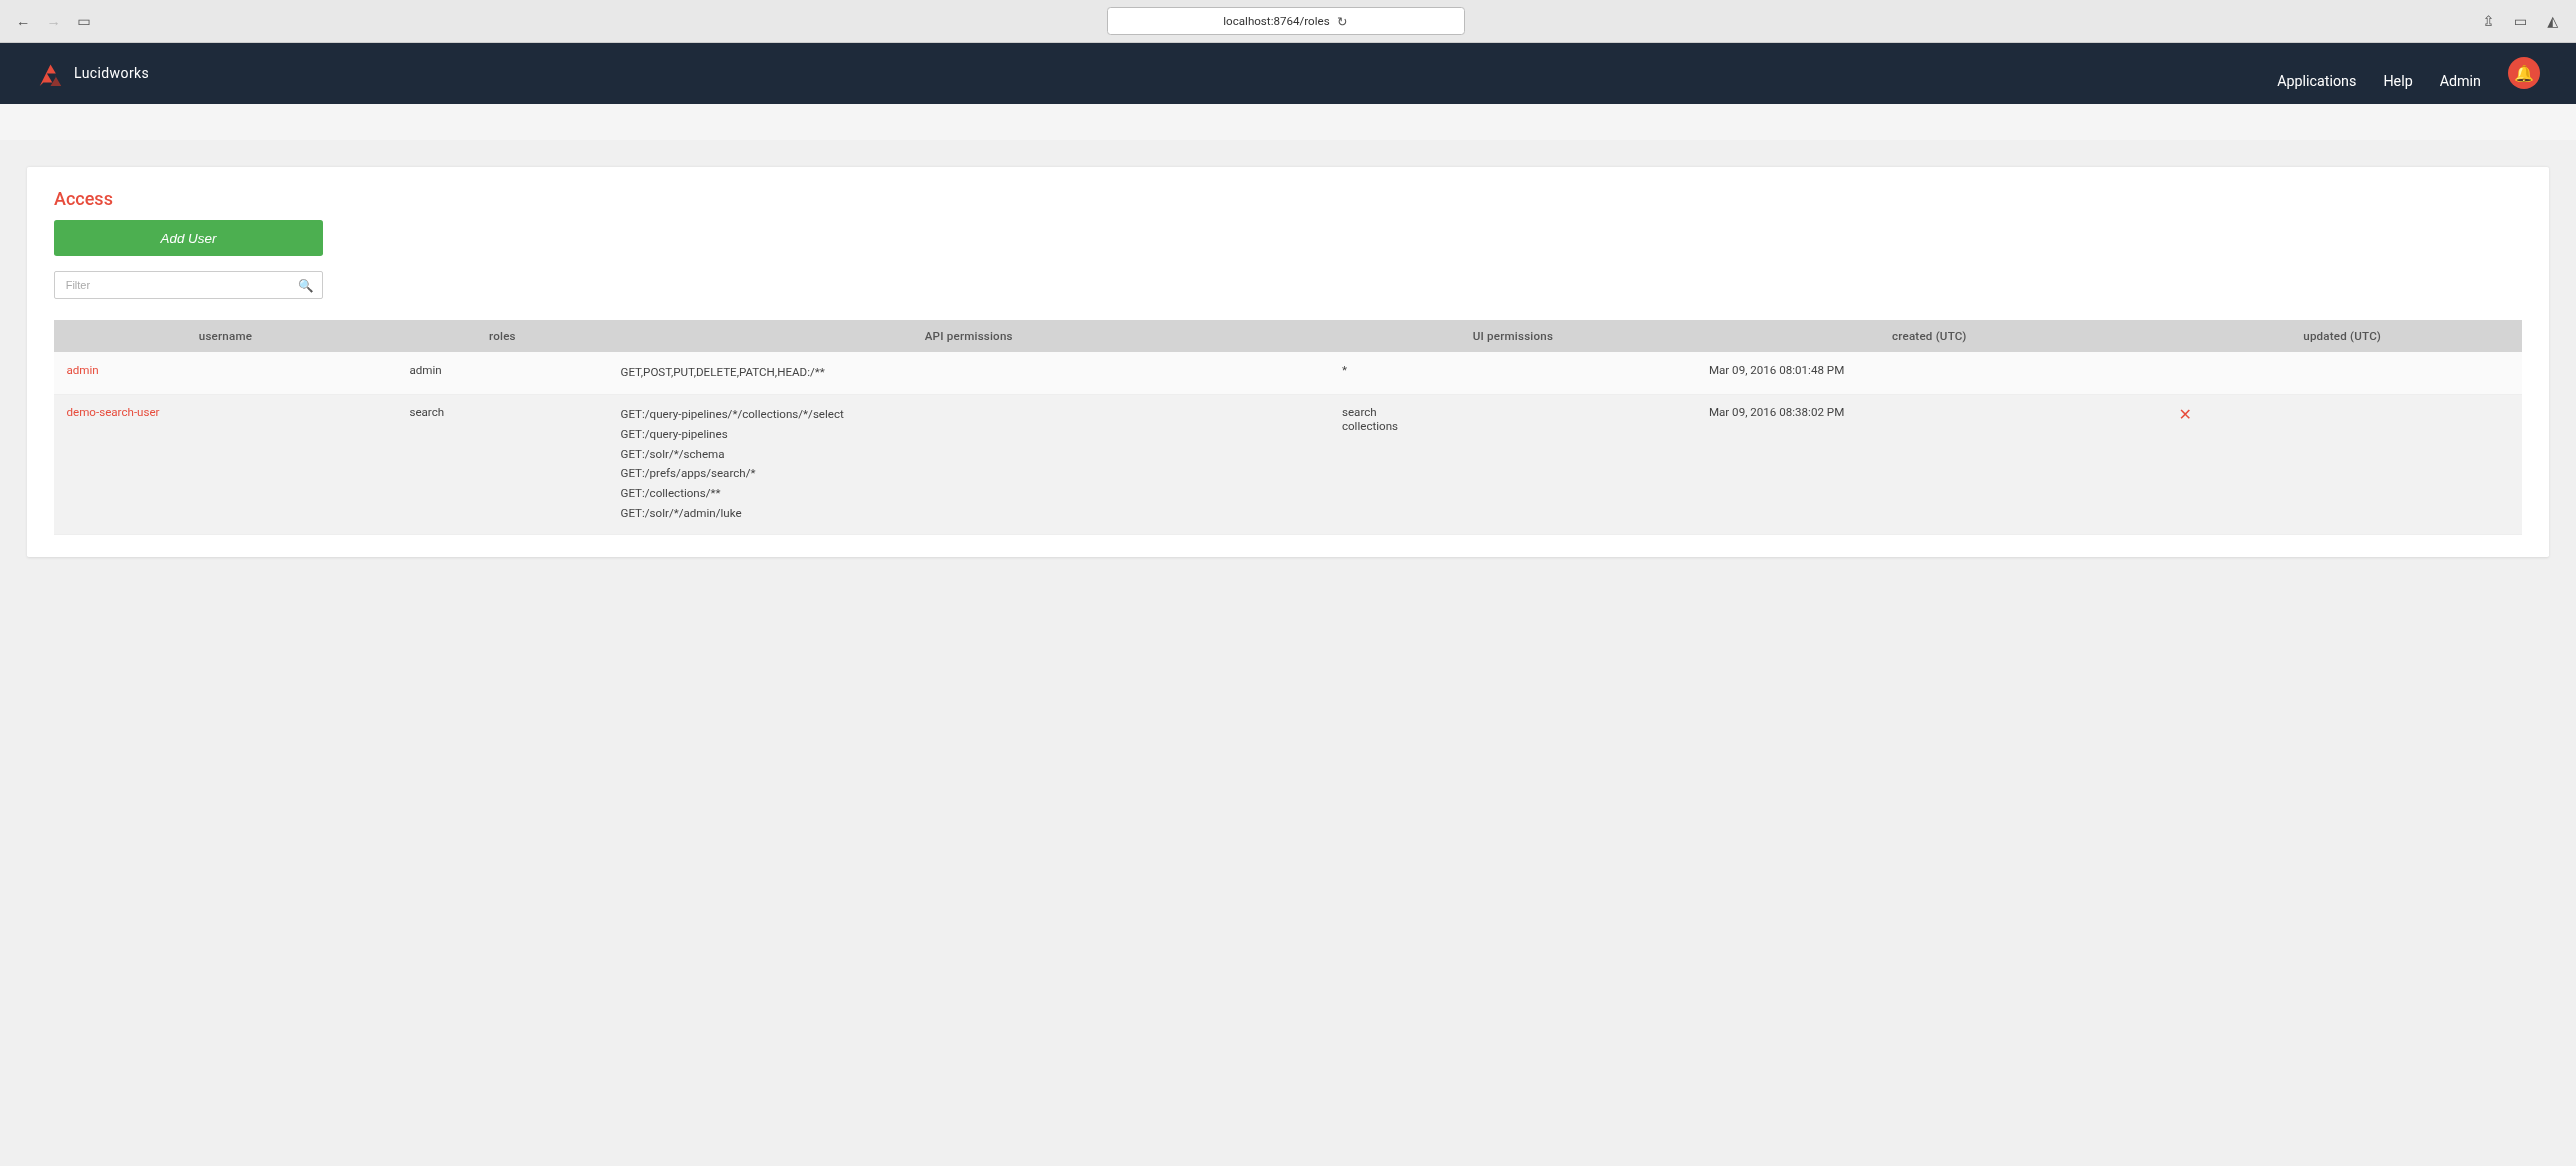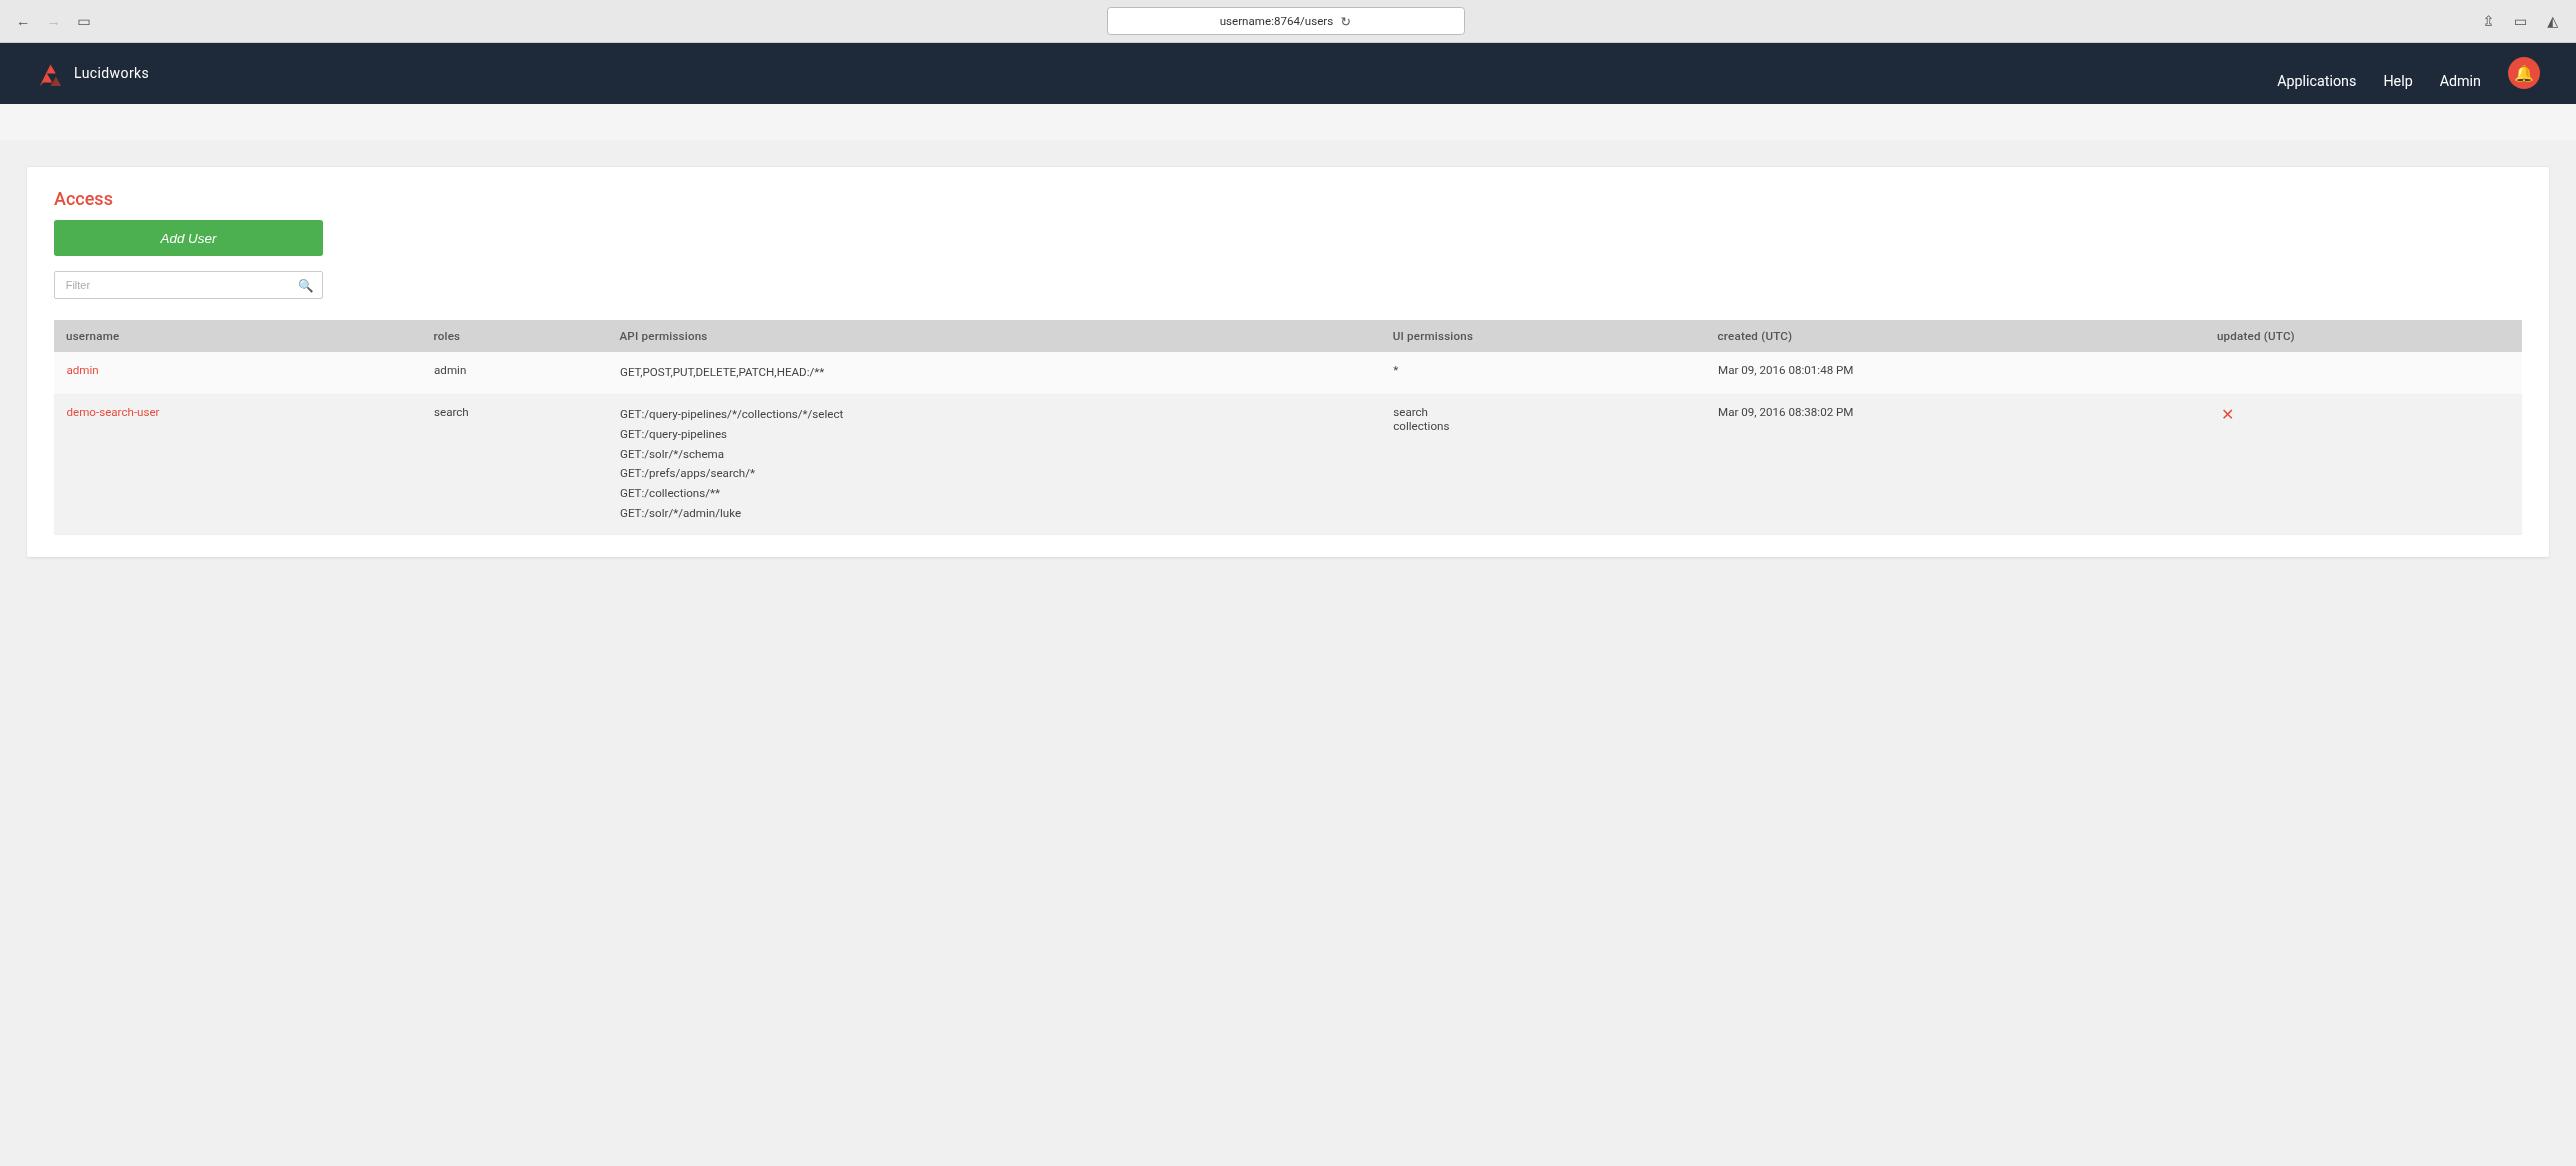--- a/index.html
+++ b/index.html
@@ -194,22 +194,22 @@
 
     
     .users-table {
       width: 100%;
       border-collapse: collapse;
     }
     .users-table thead tr {
       background: #d4d4d4;
     }
     .users-table thead th {
-      padding: 9px 12px;
-      text-align: left;
+      padding: 9px 23px;
+      text-align: center;
       font-size: 11.6px;
       font-weight: 500;
       color: #555;
       letter-spacing: 0.2px;
     }
     .users-table tbody tr {
       border-bottom: 0.9px solid #eee;
     }
     .users-table tbody tr:nth-child(odd) {
       background: #fafafa;
@@ -250,21 +250,21 @@
 <body>
 
 <div class="browser-chrome">
   <div class="browser-nav-buttons">
     <button class="nav-btn">←</button>
     <button class="nav-btn" disabled="">→</button>
     <button class="sidebar-toggle">▭</button>
   </div>
   <div class="address-bar-container">
     <div class="address-bar">
-      <span class="address-text">username:8764/users</span>
+      <span class="address-text">localhost:8764/roles</span>
       <button class="reload-btn">↻</button>
     </div>
   </div>
   <div class="browser-actions">
     <button class="browser-action-btn">⇫</button>
     <button class="browser-action-btn">▭</button>
     <button class="browser-action-btn">◭</button>
   </div>
 </div>
 

